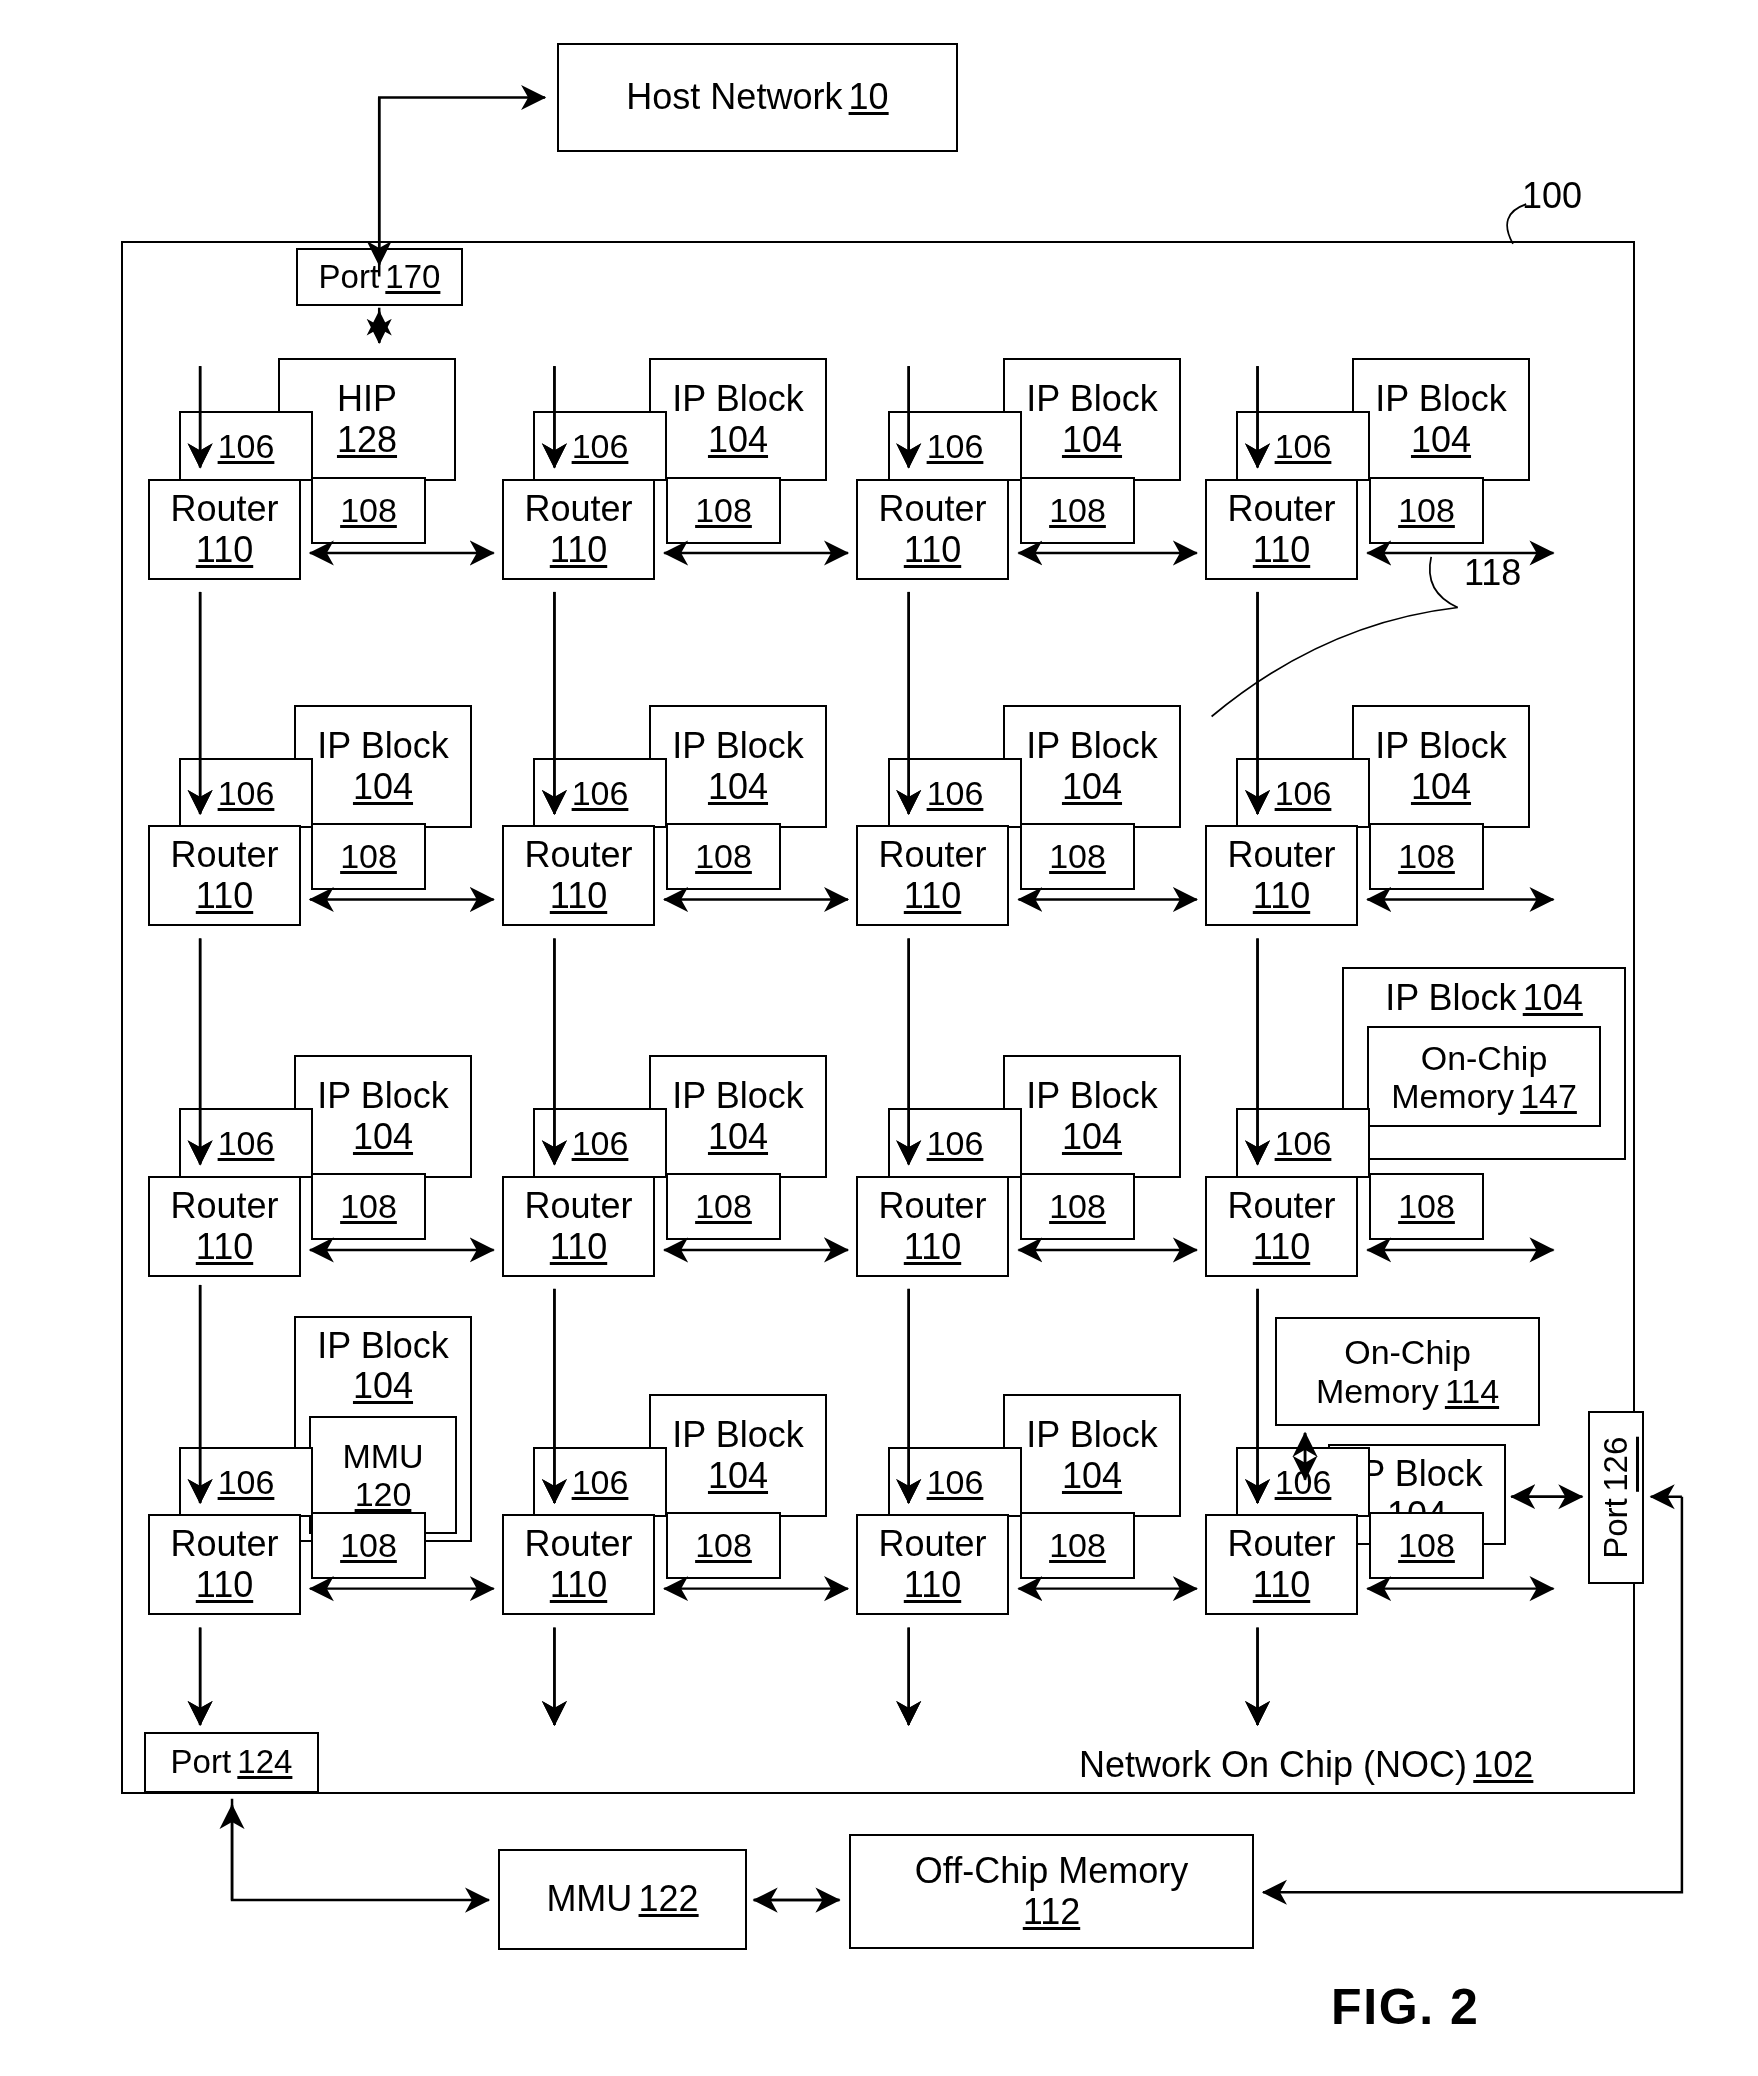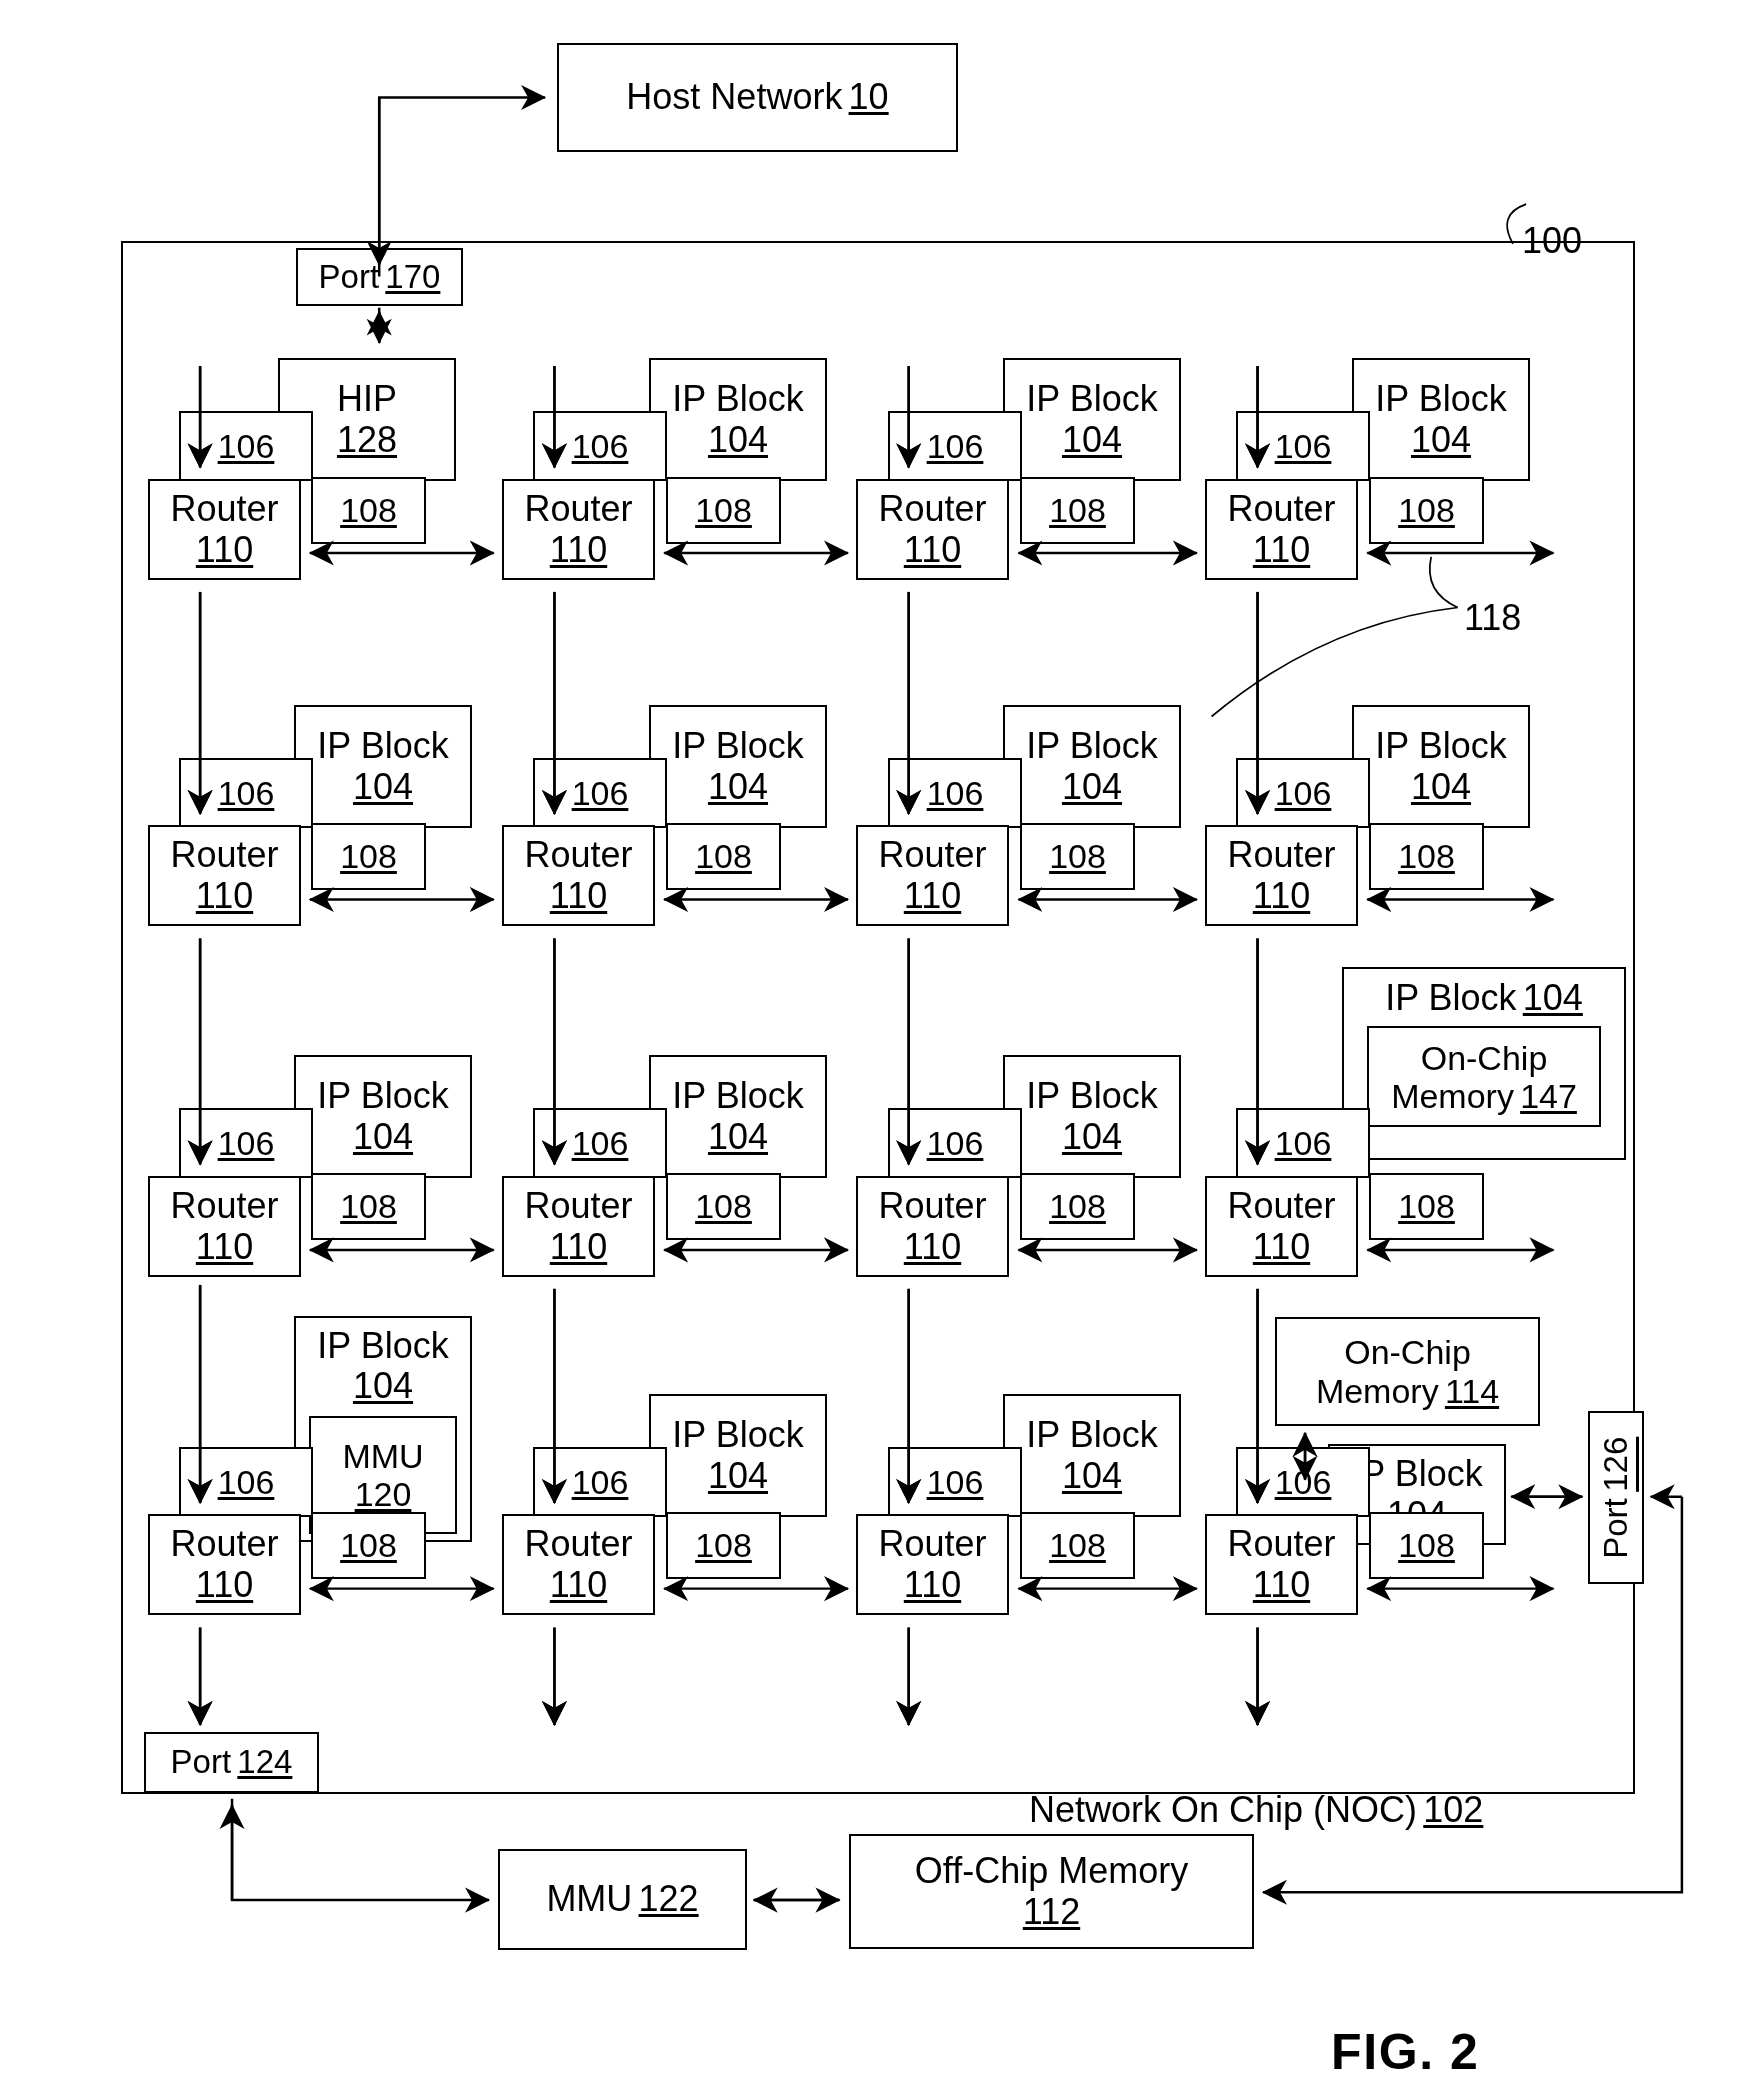--- a/index.html
+++ b/index.html
@@ -2,21 +2,21 @@
 <html style="font-size:12.5px"><head>
 <meta charset="utf-8">
 <style>
   html,body{margin:0;padding:0;background:#ffffff;}
   body{width:1759px;height:2077px;position:relative;
        font-family:"Liberation Sans","DejaVu Sans",sans-serif;color:#000;}
   #stage{position:absolute;left:0;top:0;width:1759px;height:2077px;overflow:hidden;}
   .box{position:absolute;border:2.3px solid #000;background:#fff;box-sizing:border-box;
        display:flex;flex-direction:column;align-items:center;justify-content:center;
        text-align:center;line-height:1.12;}
-  .lbl{position:absolute;background:transparent;white-space:nowrap;margin-top:45px;}
+  .lbl{position:absolute;background:transparent;white-space:nowrap;}
   .u{text-decoration:underline;text-underline-offset:3.1px;text-decoration-thickness:3.1px;}
   .t42{font-size:33px;}
   .t44{font-size:34px;}
   .t46{font-size:36px;}
   .t64{font-size:50px;font-weight:bold;letter-spacing:1.6px;}
   svg.ovl{position:absolute;left:0;top:0;width:1759px;height:2077px;pointer-events:none;}
   .nocwrap{position:absolute;border:2.3px solid #000;box-sizing:border-box;background:transparent;}
   .vert{writing-mode:vertical-rl;transform:rotate(180deg);}
   .row{display:flex;gap:6.2px;align-items:baseline;justify-content:center;}
 </style>
@@ -52,21 +52,21 @@
     </div>
   </div>
 
   <div class="box" style="left:1588px;top:1411px;width:56px;height:173px;">
     <div class="vert row t42" style="flex-direction:row;">
       <span>Port</span>
       <span class="u">126</span>
     </div>
   </div>
 
-  <div class="lbl t46 row" style="left:1029px;top:1744px;">
+  <div class="lbl t46 row" style="left:1079px;top:1744px;">
     <span>Network On Chip (NOC)</span>
     <span class="u">102</span>
   </div>
 
   <div class="lbl t46" style="left:1464px;top:552px;">
     <span>118</span>
   </div>
 
   <div class="box" style="left:278px;top:358px;width:178px;height:123px;">
     <div class="t46">HIP</div>

